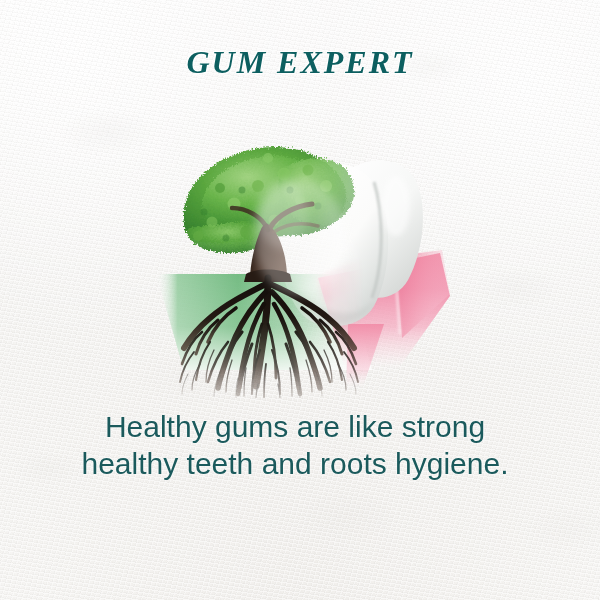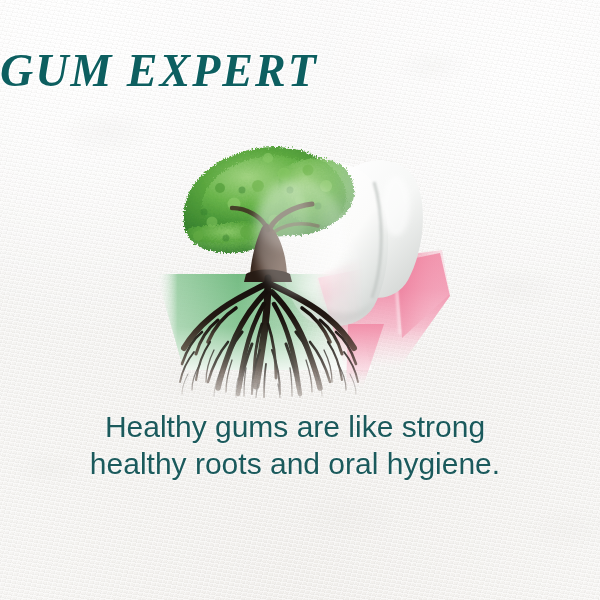--- a/index.html
+++ b/index.html
@@ -50,25 +50,25 @@
       radial-gradient(ellipse 50px 24px at 8%  78%, rgba(205,203,199,0.17) 0%, rgba(0,0,0,0) 70%),
       radial-gradient(ellipse 66px 32px at 95% 88%, rgba(208,206,202,0.14) 0%, rgba(0,0,0,0) 72%);
   }
 
   
   .headline {
     position: absolute;
     left: 0;
     right: 0;
     top: 44px;
-    text-align: left;
+    text-align: center;
     font-family: "Liberation Serif", "DejaVu Serif", serif;
     font-style: italic;
     font-weight: bold;
-    font-size: 46px;
+    font-size: 32px;
     letter-spacing: 2px;
     color: #0d5f60;
     text-shadow:
        0 0 4px rgba(255,255,255,0.95),
        1px 1px 0 rgba(255,255,255,0.8),
       -1px -1px 0 rgba(255,255,255,0.8);
     white-space: nowrap;
   }
 
   
@@ -371,16 +371,16 @@
         </g>
       </g>
 
       <ellipse cx="150" cy="110" rx="46" ry="58" fill="#ffffff" opacity="0.30" filter="url(#fSoftBig)"></ellipse>
       <ellipse cx="132" cy="86" rx="26" ry="34" fill="#ffffff" opacity="0.22" filter="url(#fSoftBig)"></ellipse>
     </svg>
   </div>
 
   <div class="tagline">
     <span class="ln">Healthy gums are like strong</span>
-    <span class="ln">healthy roots and oral hygiene.</span>
+    <span class="ln">healthy teeth and roots hygiene.</span>
   </div>
 
 </div>
 
 </body></html>

